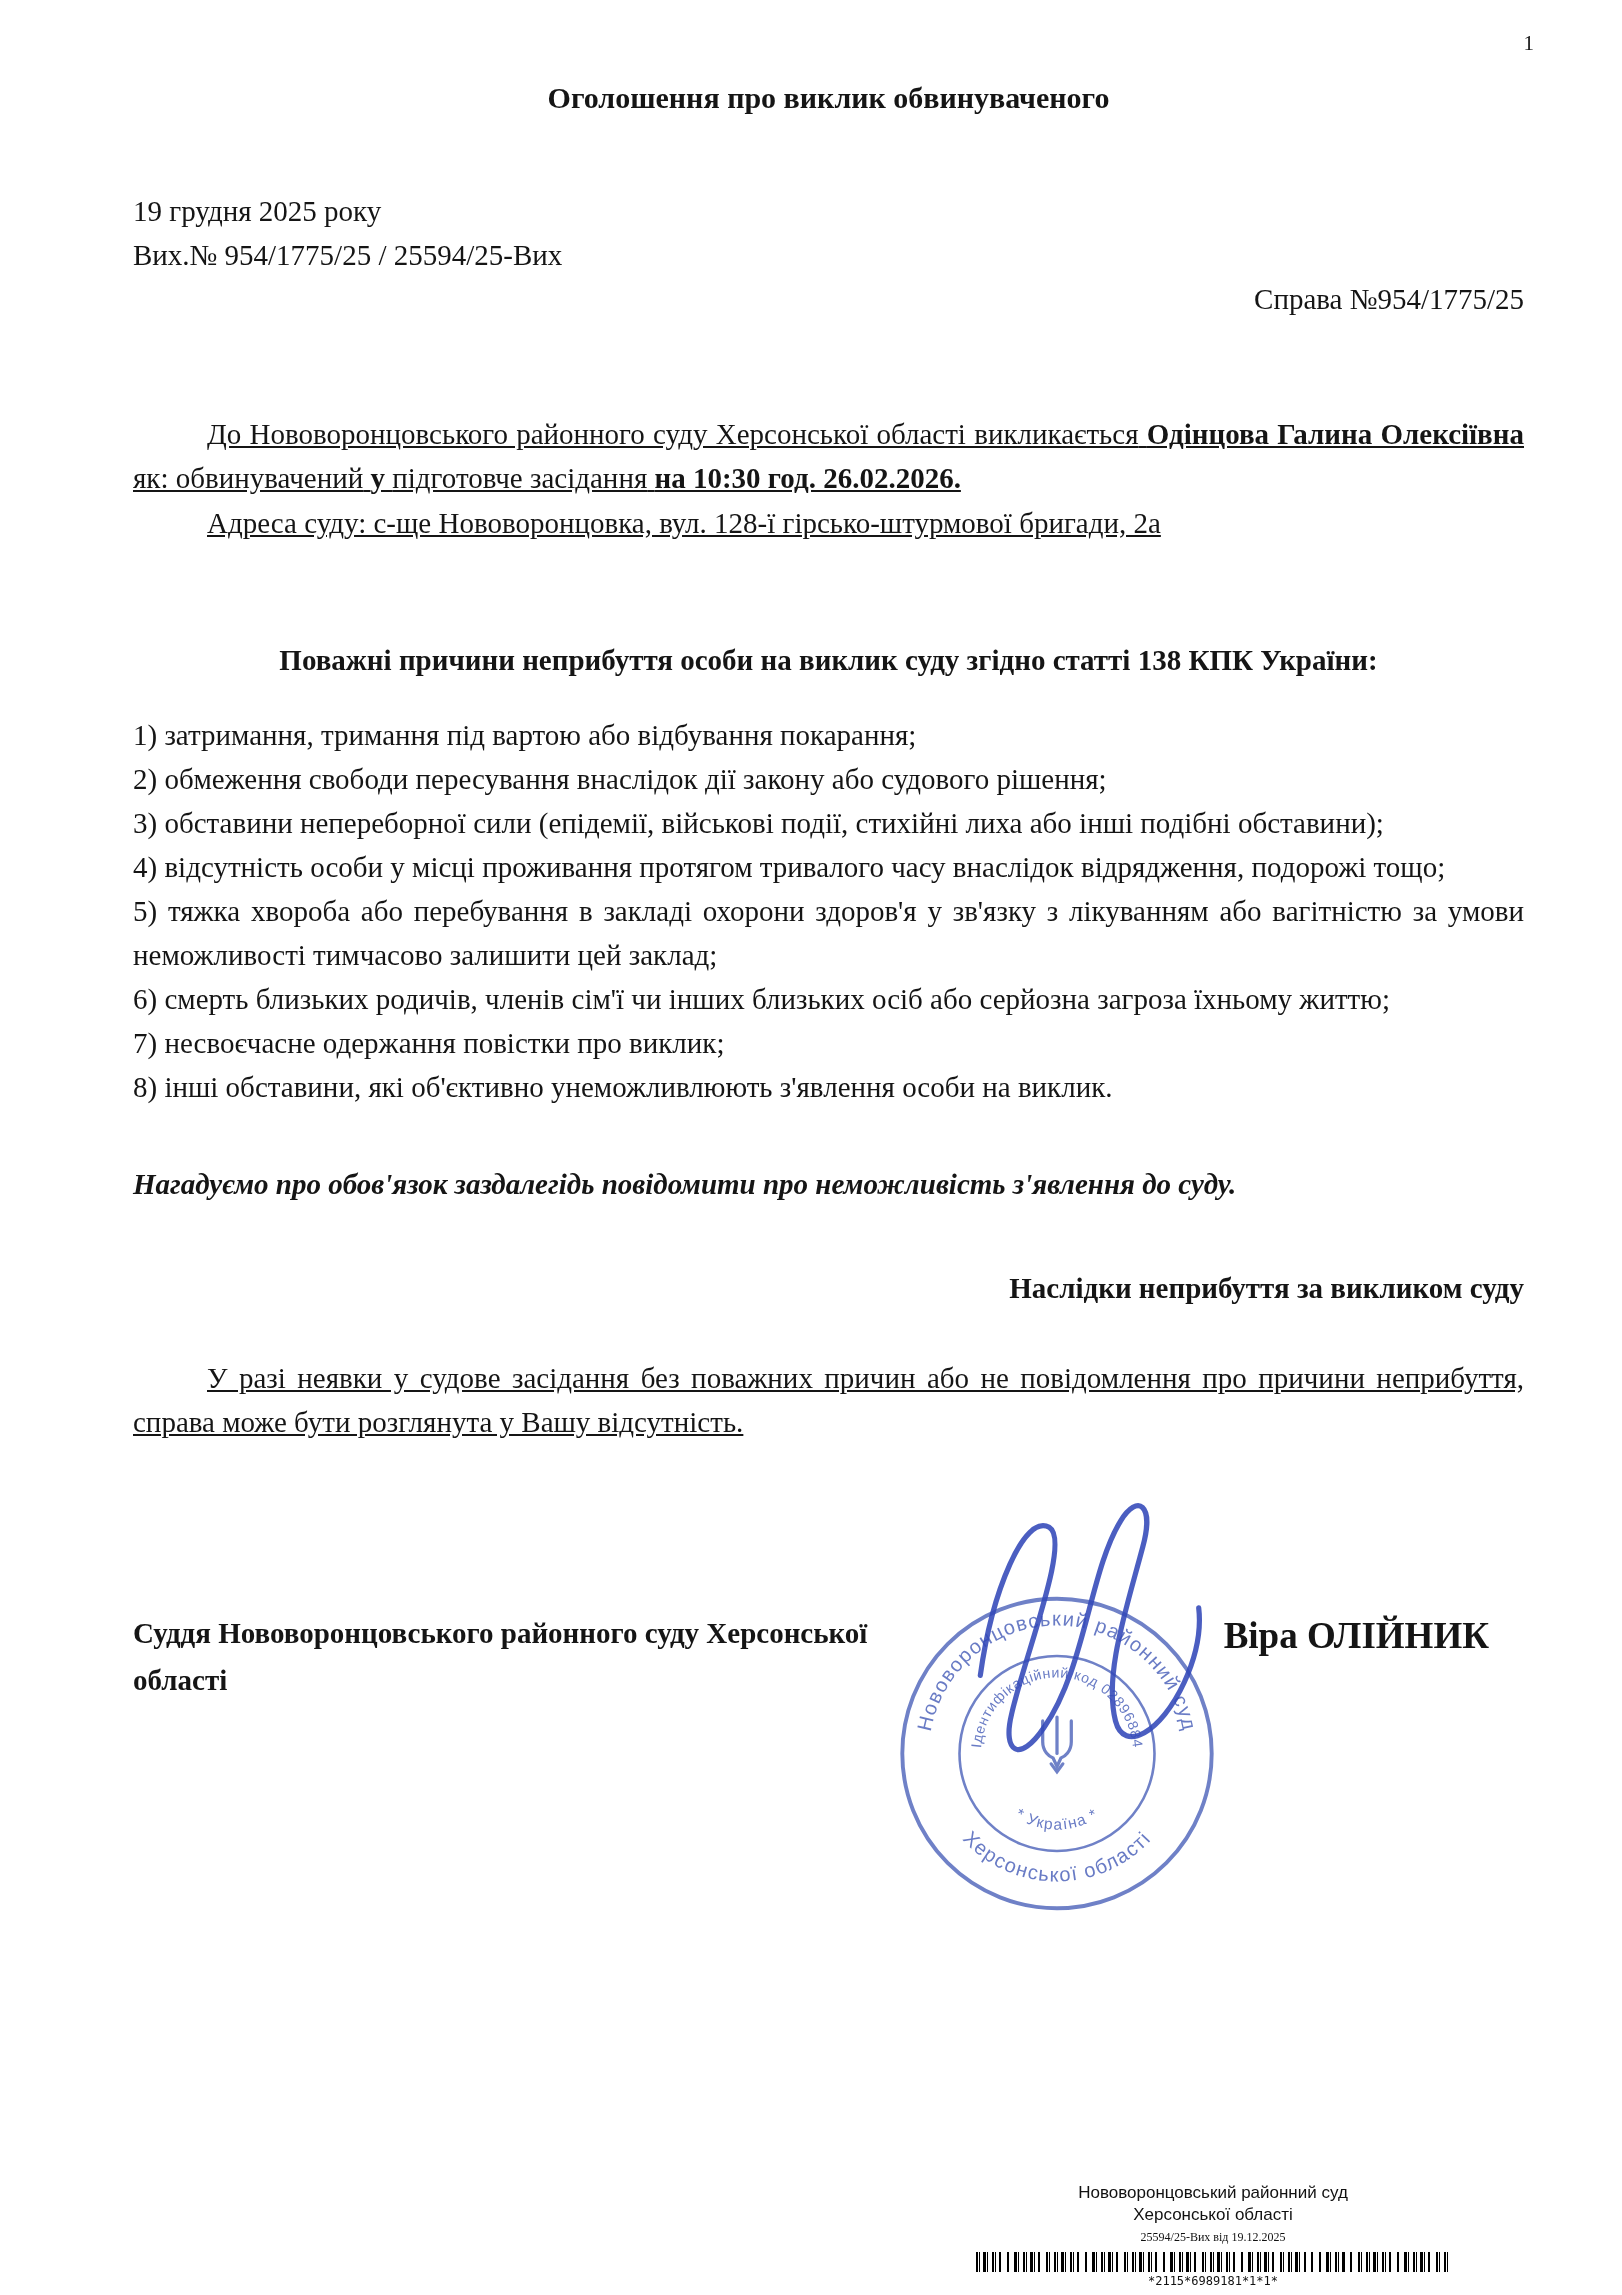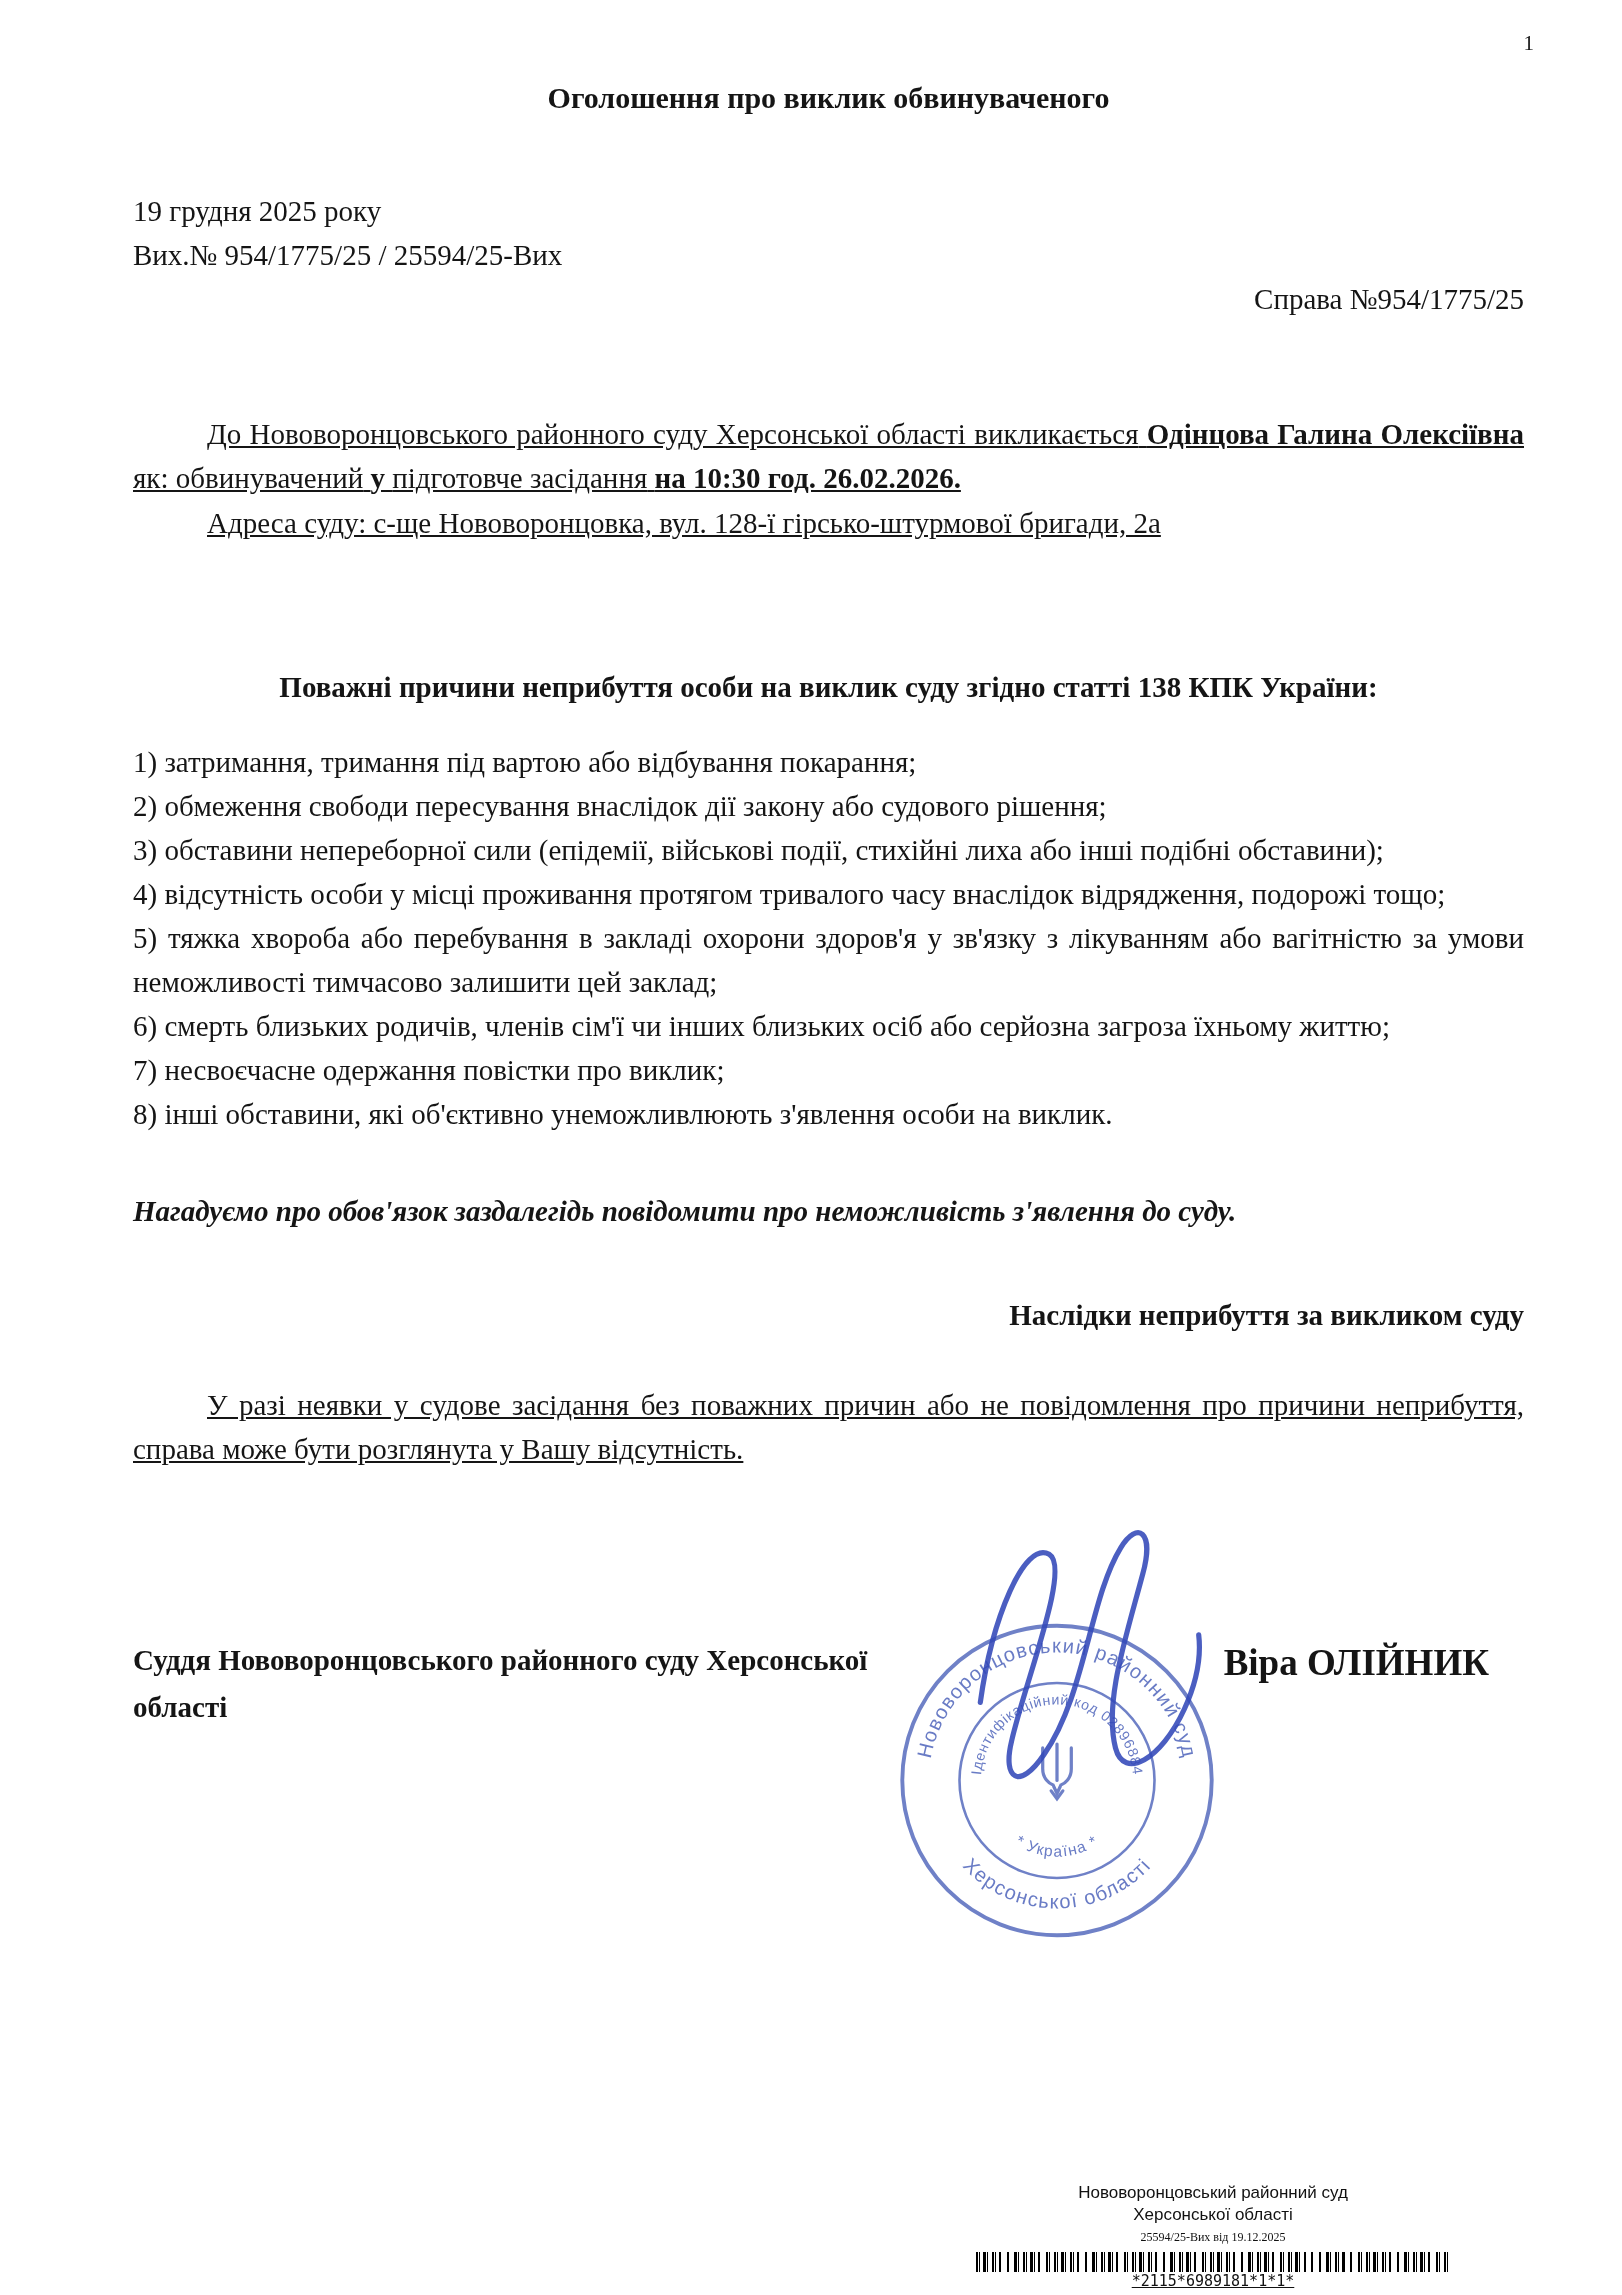--- a/index.html
+++ b/index.html
@@ -34,21 +34,21 @@
   .body-par{
     margin:0;
     font-size:29px;
     line-height:44px;
     text-align:justify;
   }
   .indent{text-indent:74px;text-decoration:underline;}
   .summons-par{margin-top:91px;}
   .address-line{margin-top:1.3px;text-align:left;}
   .section-heading{
-    margin:120px auto 0 auto;
+    margin:93px auto 0 auto;
     max-width:1269px;
     text-align:center;
     font-size:29px;
     font-weight:bold;
     line-height:44px;
   }
   .reasons-list{margin-top:31px;}
   .reason-item{
     margin:0;
     font-size:29px;
@@ -110,23 +110,22 @@
     margin:3.9px auto 0 auto;
     width:475px;height:19.5px;
     background:repeating-linear-gradient(90deg,
       #000 0 2px, #fff 2px 3.3px,
       #000 3.3px 3.9px, #fff 3.9px 7.2px,
       #000 7.2px 9.8px, #fff 9.8px 11px,
       #000 11px 11.7px, #fff 11.7px 15.6px);
   }
   .barcode-text{
     font-family:"DejaVu Sans Mono", monospace;
-    font-size:15px;
+    font-size:12px;
     line-height:18px;
-    text-decoration:underline;
   }
   b{font-weight:bold;}
 </style>
 </head>
 <body>
 
 <div class="page">
 
   <div class="page-number">1</div>
 

